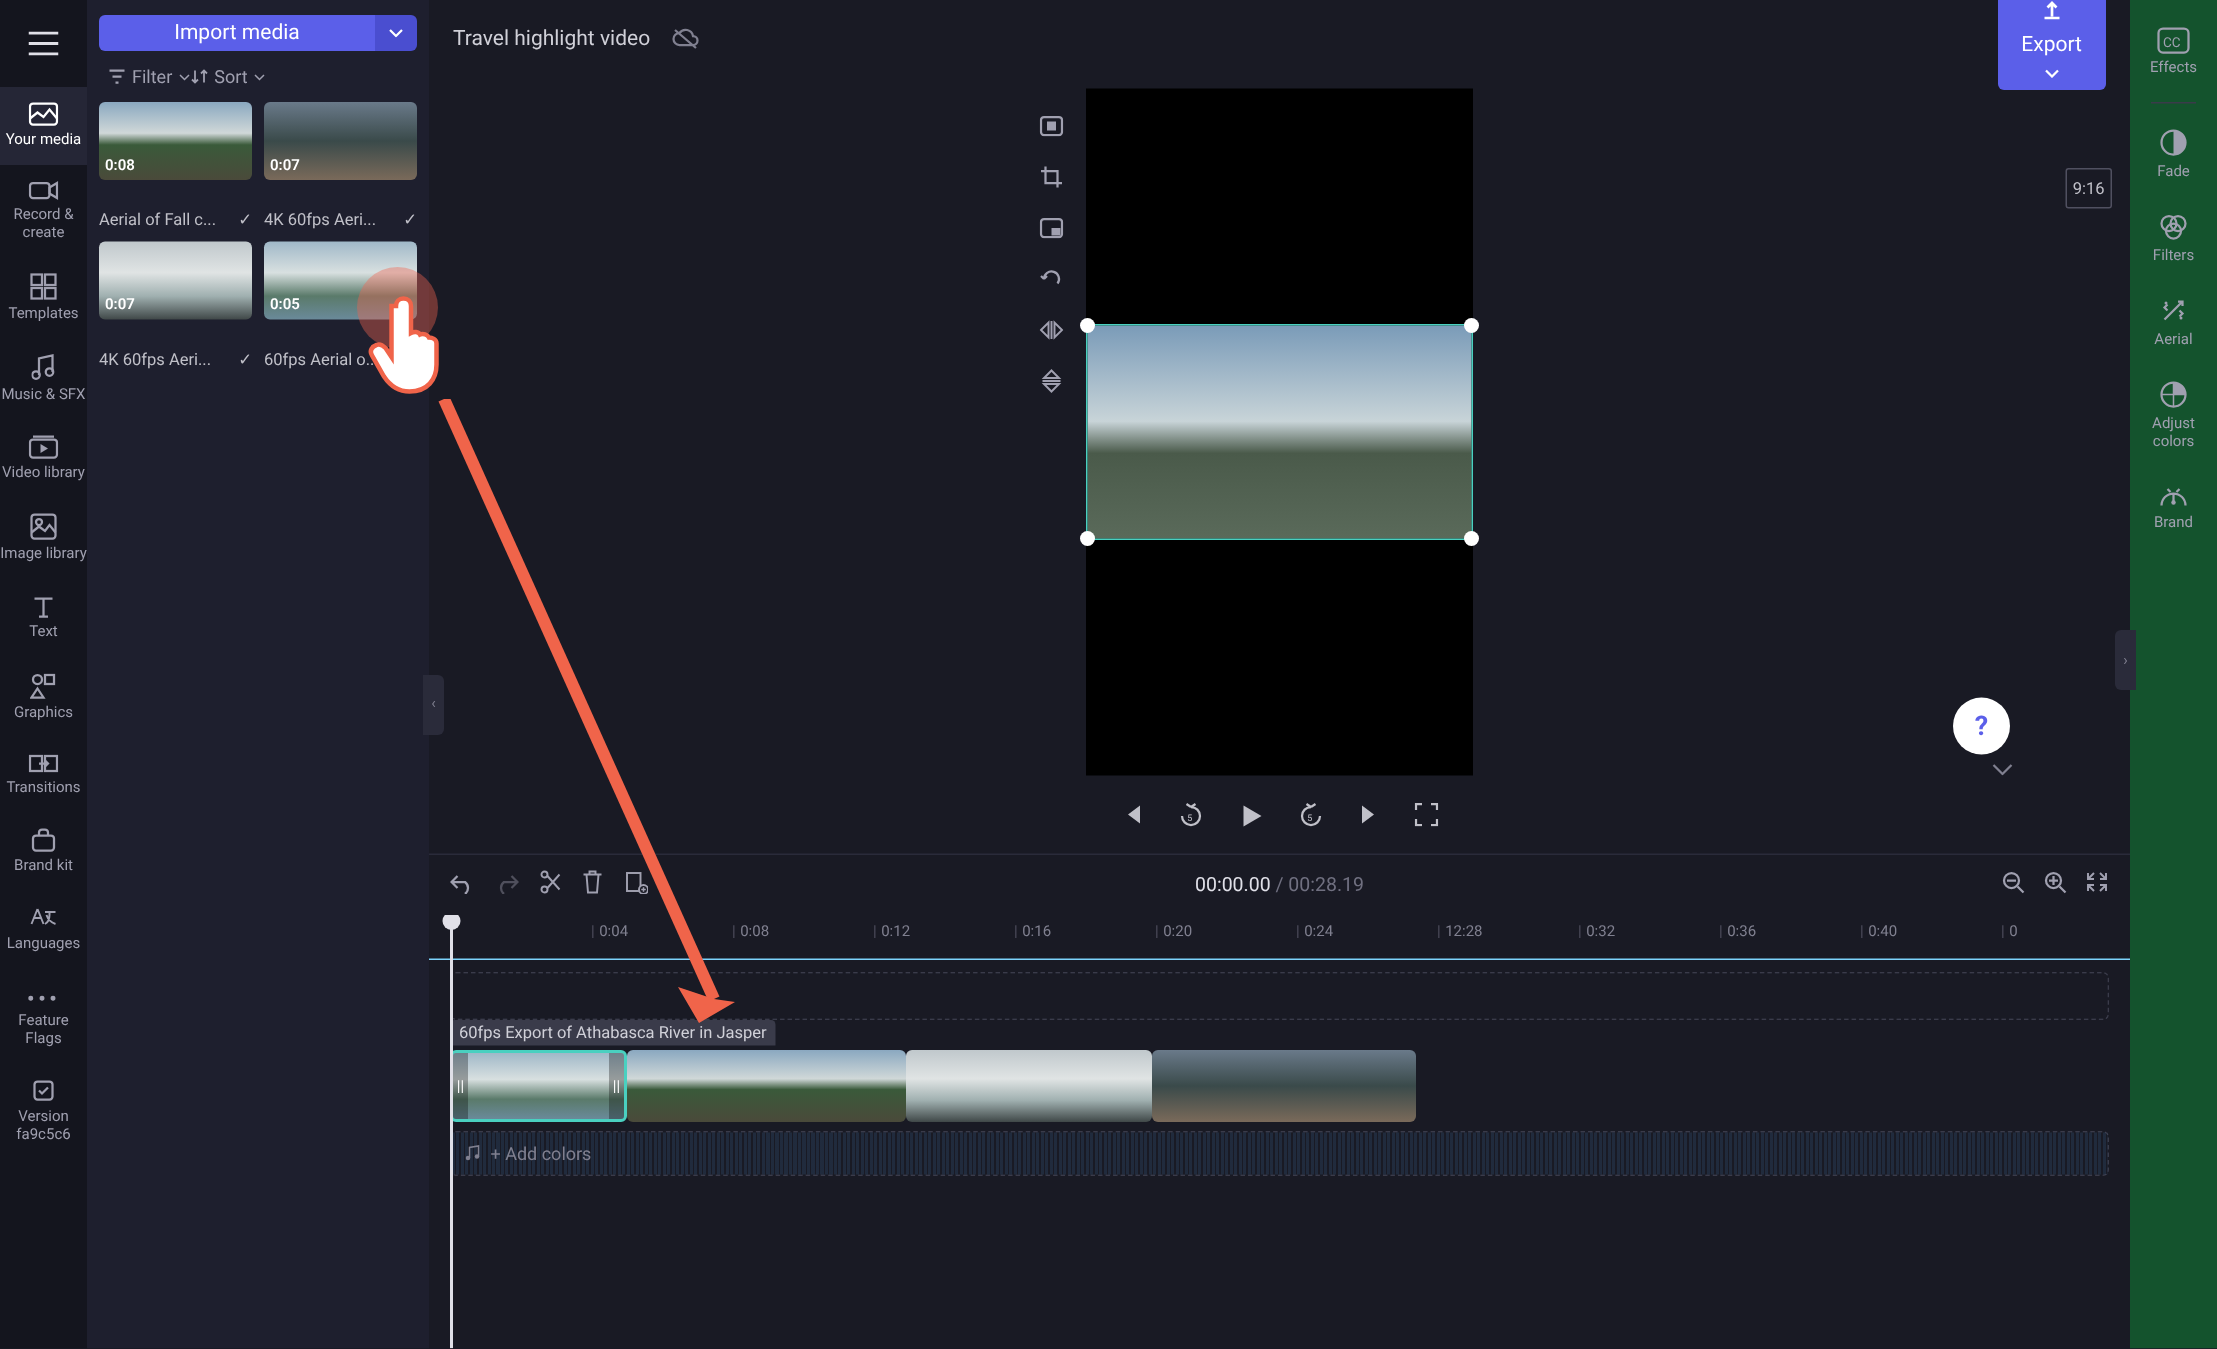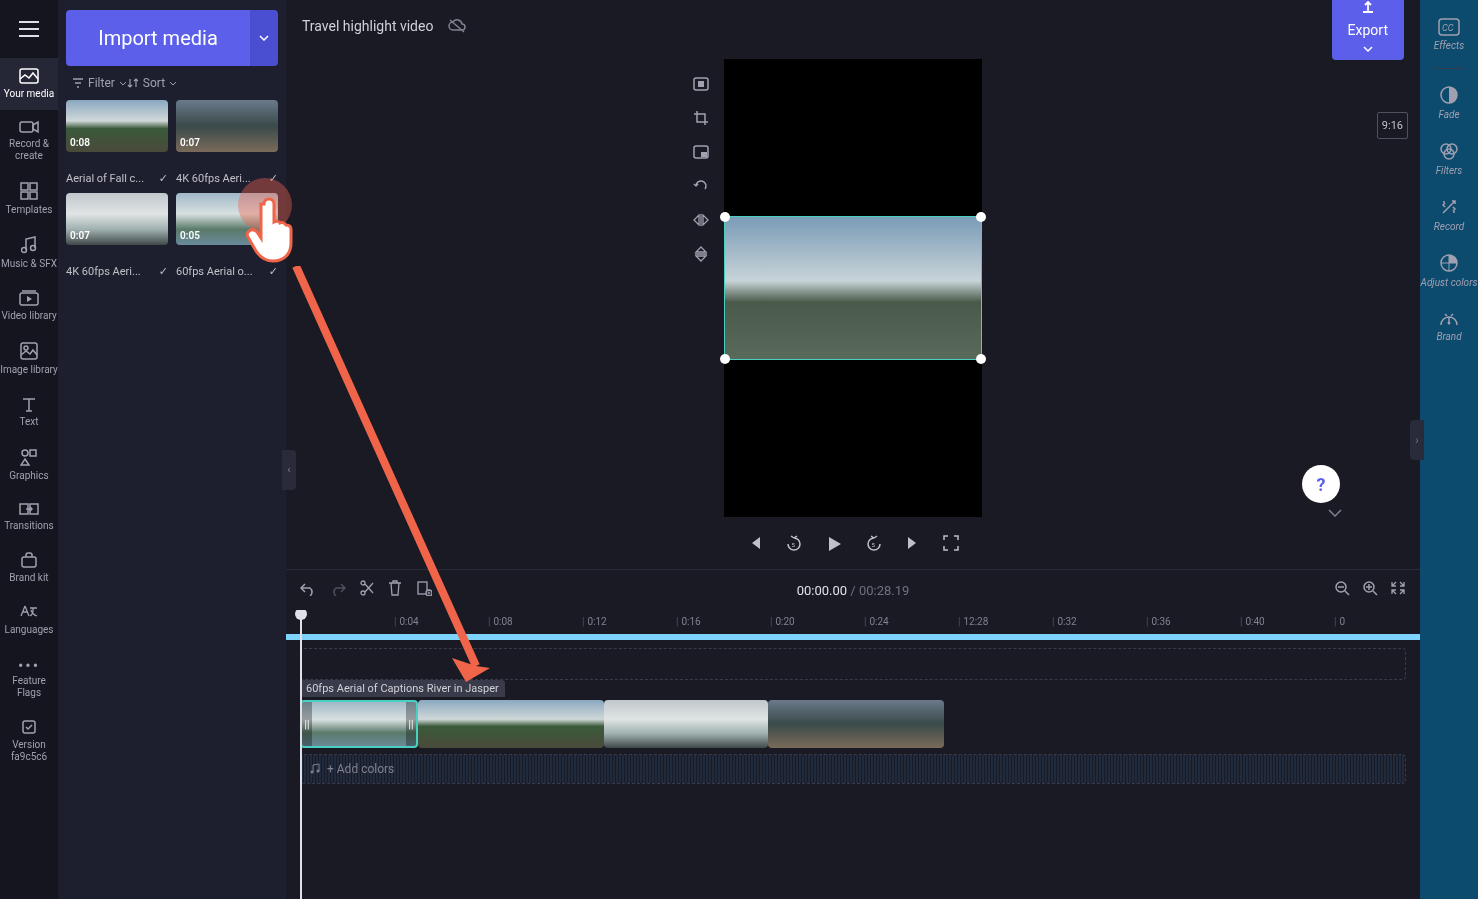--- a/index.html
+++ b/index.html
@@ -4,21 +4,21 @@
 <style>
 * { margin: 0; padding: 0; box-sizing: border-box; font-family: -apple-system, BlinkMacSystemFont, "Segoe UI", Roboto, sans-serif; }
 body { background: #1a1b26; color: #e0e0e0; width: 1478px; height: 899px; overflow: hidden; display: flex; }
 .left-rail { width: 58px; background: #14151e; display: flex; flex-direction: column; align-items: center; padding-top: 8px; }
 .hamburger { width: 42px; height: 42px; display: flex; align-items: center; justify-content: center; cursor: pointer; margin-bottom: 8px; }
 .left-rail-item { width: 58px; display: flex; flex-direction: column; align-items: center; justify-content: center; padding: 10px 0; cursor: pointer; font-size: 10px; color: #a0a0b0; text-align: center; line-height: 1.2; }
 .left-rail-item.active { background: #252636; color: #fff; }
 .left-rail-item svg { margin-bottom: 4px; }
 .media-panel { width: 228px; background: #1e1f2e; display: flex; flex-direction: column; padding: 10px 8px; position: relative; }
 .import-btn-group { display: flex; margin-bottom: 10px; }
-.import-btn { flex: 1; background: #5b5fe9; color: #fff; border: none; padding: 16px 10px; font-size: 20px; cursor: pointer; border-radius: 4px 0 0 4px; }
+.import-btn { flex: 1; background: #5b5fe9; color: #fff; border: none; padding: 4px 10px; font-size: 14px; cursor: pointer; border-radius: 4px 0 0 4px; }
 .import-dropdown { width: 28px; background: #4a4ed0; border: none; border-radius: 0 4px 4px 0; cursor: pointer; display: flex; align-items: center; justify-content: center; }
 .filter-sort { display: flex; justify-content: flex-start; padding: 0 6px 10px 6px; font-size: 12px; color: #a0a0b0; }
 .filter-sort span { cursor: pointer; display: flex; align-items: center; gap: 4px; }
 .media-grid { display: grid; grid-template-columns: 1fr 1fr; gap: 8px; }
 .media-item { position: relative; cursor: pointer; }
 .media-thumb { width: 100%; height: 52px; border-radius: 4px; position: relative; overflow: hidden; }
 .media-duration { position: absolute; bottom: 4px; left: 4px; font-size: 10px; color: #fff; font-weight: 600; }
 .media-name { font-size: 11px; color: #c0c0c8; margin-top: 20px; white-space: nowrap; overflow: hidden; text-overflow: ellipsis; display:flex; justify-content:space-between; align-items:flex-end; }
 .main-area { flex: 1; display: flex; flex-direction: column; background: #191a24; }
 .top-bar { height: 52px; display: flex; align-items: center; padding: 0 16px; justify-content: space-between; }
@@ -32,36 +32,36 @@
 .canvas-tools { position: absolute; left: -36px; top: 12px; display: flex; flex-direction: column; gap: 8px; }
 .canvas-tool { width: 26px; height: 26px; display: flex; align-items: center; justify-content: center; cursor: pointer; color: #a0a0b0; }
 .aspect-badge { position: absolute; top: 60px; right: 12px; border: 1px solid #505060; padding: 6px 4px; font-size: 11px; color: #c0c0c8; border-radius: 2px; }
 .playback-controls { display: flex; justify-content: center; gap: 22px; padding: 12px 0; }
 .playback-btn { cursor: pointer; color: #c0c0c8; }
 .timeline-area { height: 330px; background: #191a24; border-top: 1px solid #2a2b3a; display: flex; flex-direction: column; }
 .timeline-toolbar { height: 40px; display: flex; align-items: center; padding: 0 14px; gap: 14px; position:relative; }
 .timecode { font-size: 13px; color: #e0e0e8; position:absolute; left:50%; transform:translateX(-50%);}
 .timecode .total { color: #707080; }
 .zoom-controls { display: flex; gap: 12px; align-items: center; margin-left:auto; }
-.ruler { height: 30px; display: flex; position: relative; padding-left: 14px; border-bottom:6px solid #7dd3fc;}
+.ruler { height: 30px; display: flex; position: relative; padding-left: 14px; border-bottom:1px solid #7dd3fc;}
 .ruler-tick { position: absolute; font-size: 10px; color: #808090; top: 6px; }
 .ruler-tick::before { content:'|'; margin-right:3px; color:#505060;}
 .playhead { position:absolute; left:14px; top:0; bottom:0; width:2px; background:#e0e0e8; z-index:5;}
 .playhead::before { content:''; position:absolute; top:-2px; left:-5px; width:12px; height:12px; background:#e0e0e8; border-radius:50%;}
 .tracks { flex:1; padding: 8px 14px; position:relative; }
 .track-row { height: 52px; display: flex; align-items: center; margin-bottom: 4px; border: 1px dashed #3a3b4a; border-radius: 4px; position:relative;}
 .track-row.empty { height: 32px; }
 .clip { height: 48px; border-radius: 4px; position: relative; overflow: hidden; display:inline-block; }
 .clip.selected { border: 2px solid #4ad0c0; }
 .clip-handle-l, .clip-handle-r { position:absolute; top:0; bottom:0; width:10px; background:rgba(0,0,0,0.3); display:flex; align-items:center; justify-content:center; color:#fff; font-size:10px;}
 .clip-handle-l{left:0;} .clip-handle-r{right:0;}
 .clip-label { position: absolute; top: -18px; left: 0; font-size: 11px; background: #3a3b4a; padding: 2px 6px; border-radius: 3px 3px 0 0; color:#d0d0d8; white-space:nowrap;}
 .audio-row { height: 30px; display: flex; align-items: center; padding-left: 8px; font-size: 12px; color: #808090; border: 1px dashed #3a3b4a; border-radius: 4px; gap:6px; position:relative; }
 .waveform { position:absolute; left:0; right:0; top:0; bottom:0; opacity:0.15; background: repeating-linear-gradient(90deg, #4a8aca 0 2px, transparent 2px 3px);}
-.right-rail { width: 58px; background: #0c4a6e; display: flex; flex-direction: column; align-items: center; padding-top: 8px; font-style: italic; }
+.right-rail { width: 58px; background: #14532d; display: flex; flex-direction: column; align-items: center; padding-top: 8px; }
 .right-rail-item { width: 58px; display: flex; flex-direction: column; align-items: center; padding: 10px 0; font-size: 10px; color: #a0a0b0; cursor: pointer; text-align:center; line-height:1.2;}
 .right-rail-item svg { margin-bottom: 4px; }
 .panel-collapse { position:absolute; right:-10px; top:50%; width:14px; height:40px; background:#2a2b3a; border-radius:0 4px 4px 0; display:flex; align-items:center; justify-content:center; cursor:pointer; color:#808090; font-size:10px;}
 .panel-collapse.right { left:-10px; right:auto; border-radius:4px 0 0 4px; top:420px;}
 .help-btn { position:absolute; bottom: 20px; right: 80px; width:38px; height:38px; background:#fff; border-radius:50%; display:flex; align-items:center; justify-content:center; cursor:pointer; color:#5b5fe9; font-weight:bold; font-size:18px;}
 .expand-chevron { position:absolute; bottom:2px; right:78px; color:#808090; cursor:pointer;}
 
 .annotation-hand { position:absolute; left:244px; top:196px; z-index:100; pointer-events:none;}
 .hand-pulse { width:54px; height:54px; background:rgba(240,100,80,0.4); border-radius:50%; position:absolute; left:-6px; top:-18px;}
 .hand-icon { position:relative; }
@@ -390,21 +390,21 @@
         <span class="ruler-tick" style="left:578px">0:24</span>
         <span class="ruler-tick" style="left:672px">12:28</span>
         <span class="ruler-tick" style="left:766px">0:32</span>
         <span class="ruler-tick" style="left:860px">0:36</span>
         <span class="ruler-tick" style="left:954px">0:40</span>
         <span class="ruler-tick" style="left:1048px">0</span>
       </div>
       <div class="tracks">
         <div class="track-row empty"></div>
         <div class="track-row" style="border:none; margin-top:18px;">
-          <span class="clip-label">60fps Aerial of Captions River in Jasper</span>
+          <span class="clip-label">60fps Export of Athabasca River in Jasper</span>
           <div class="clip selected thumb-river" style="width:118px;">
             <div class="clip-handle-l">||</div>
             <div class="clip-handle-r">||</div>
           </div>
           <div class="clip thumb-mountain" style="width:186px;"></div>
           <div class="clip thumb-clouds" style="width:164px;"></div>
           <div class="clip thumb-road" style="width:176px;"></div>
         </div>
         <div class="audio-row">
           <div class="waveform"></div>
@@ -443,21 +443,21 @@
         <circle cx="10" cy="13" r="5" fill="none" stroke="#a0a0b0" stroke-width="1.5"></circle>
       </svg>
     <span>Filters</span>
   </div>
   <div class="right-rail-item">
     <svg width="20" height="20" viewBox="0 0 20 20">
         <path d="M4 16L16 4m-3 0h3v3M6 6l-2 2 2 2M14 14l2-2-2-2" stroke="#a0a0b0" fill="none" stroke-width="1.5"></path>
         <circle cx="5" cy="5" r="1" fill="#a0a0b0"></circle>
         <circle cx="15" cy="15" r="1" fill="#a0a0b0"></circle>
       </svg>
-    <span>Record</span>
+    <span>Aerial</span>
   </div>
   <div class="right-rail-item">
     <svg width="20" height="20" viewBox="0 0 20 20">
         <circle cx="10" cy="10" r="8" fill="none" stroke="#a0a0b0" stroke-width="1.5"></circle>
         <path d="M10 2v16M2 10h16" stroke="#a0a0b0" stroke-width="1"></path>
         <path d="M10 2a8 8 0 018 8h-8z" fill="#a0a0b0"></path>
       </svg>
     <span>Adjust colors</span>
   </div>
   <div class="right-rail-item">

